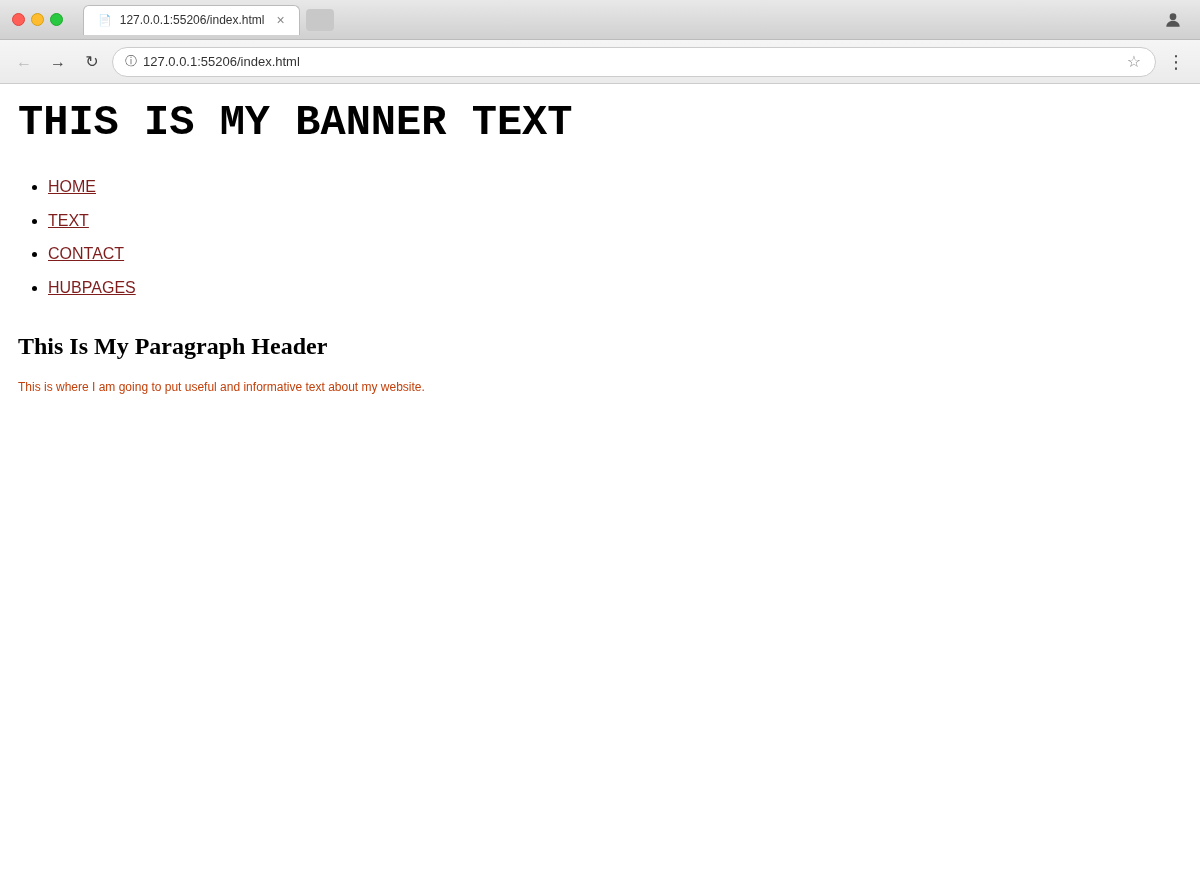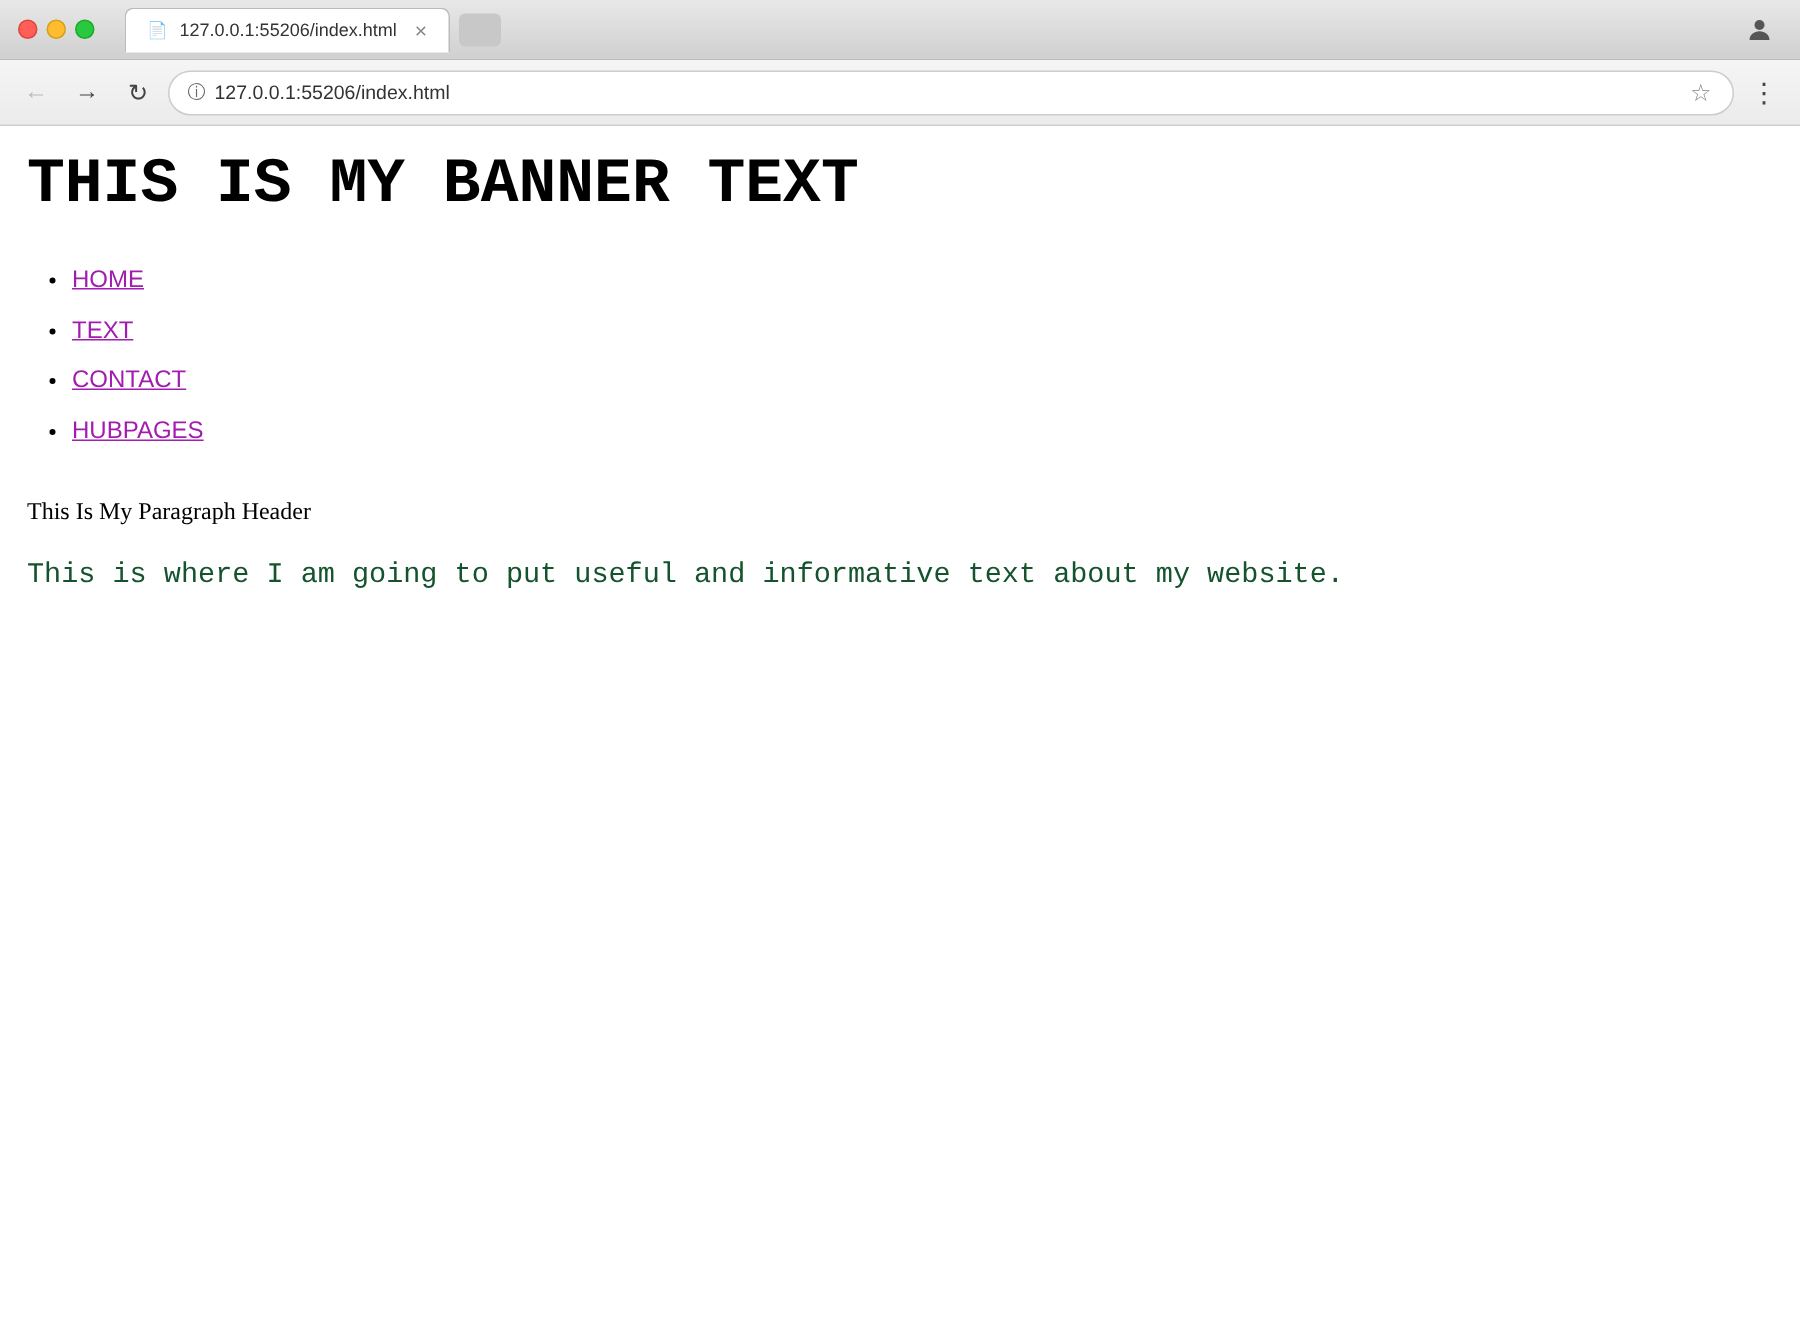--- a/index.html
+++ b/index.html
@@ -216,37 +216,37 @@
       padding-left: 30px;
       margin-bottom: 28px;
       line-height: 2.1;
     }
 
     .nav-list li {
       font-size: 16px;
     }
 
     .nav-list a {
-      color: #a21caf;
+      color: #7f1d1d;
       text-decoration: underline;
       font-size: 16px;
     }
 
     .paragraph-header {
       font-family: Georgia, 'Times New Roman', Times, serif;
-      font-size: 16px;
-      font-weight: normal;
+      font-size: 24px;
+      font-weight: bold;
       color: #000000;
       margin-bottom: 18px;
     }
 
     .paragraph-text {
-      font-family: Liberation Mono, monospace;
-      font-size: 19px;
-      color: #14532d;
+      font-family: Liberation Sans, sans-serif;
+      font-size: 12px;
+      color: #c2410c;
       margin-bottom: 18px;
       line-height: 1.5;
     }
   </style>
 </head>
 <body>
 
 <div class="browser-window">
 
   <div class="title-bar">

